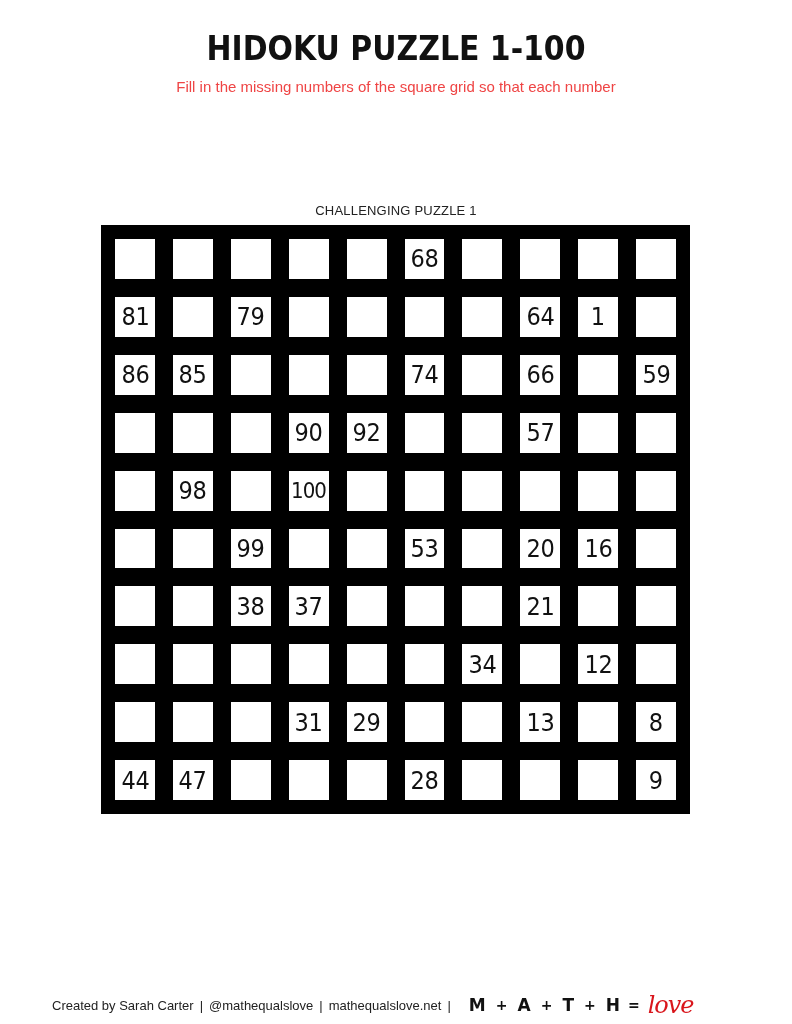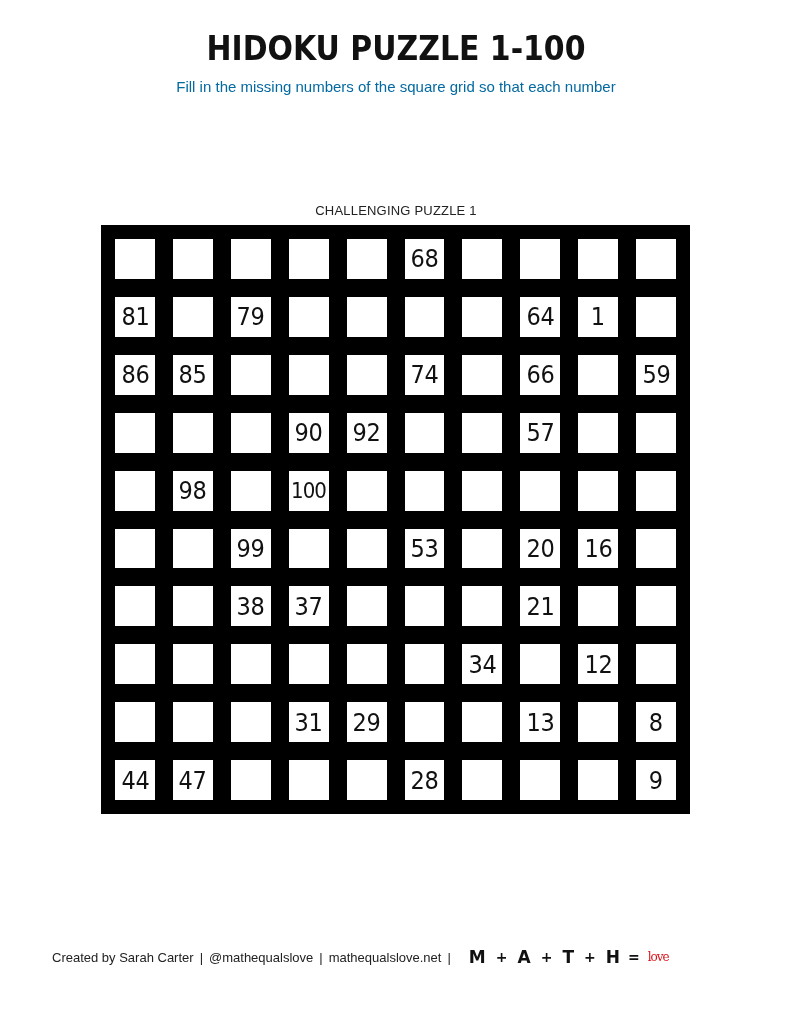--- a/index.html
+++ b/index.html
@@ -2,39 +2,39 @@
 <html><head>
 <meta charset="utf-8">
 <style>
   html, body { margin: 0; padding: 0; background: #ffffff; }
   body { width: 792px; height: 1024px; position: relative; overflow: hidden;
          font-family: "Liberation Sans", "DejaVu Sans", sans-serif; color: #111; }
   .title { position: absolute; top: 28px; left: 0; width: 792px; text-align: center;
            font-family: "DejaVu Sans", sans-serif; font-weight: bold; font-size: 34px;
            letter-spacing: 0px; color: #111; transform: scaleX(0.88); transform-origin: center; }
   .subtitle { position: absolute; top: 77px; left: 0; width: 792px; text-align: center;
-              font-size: 15px; line-height: 20px; color: #0369a1; }
+              font-size: 15px; line-height: 20px; color: #ef4444; }
   .puzzle-label { position: absolute; top: 203px; left: 0; width: 792px; text-align: center;
                   font-size: 13px; color: #222; letter-spacing: 0.2px; }
   .grid { position: absolute; left: 101px; top: 225px; width: 589px; height: 589px;
           display: grid; grid-template-columns: repeat(10, 1fr); grid-template-rows: repeat(10, 1fr);
           border: 2px solid #000; box-sizing: border-box; background: #000; gap: 18px; padding: 12px; }
   .cell { background: #fff; display: flex; align-items: center; justify-content: center;
           font-family: "DejaVu Sans", sans-serif; font-size: 25px; font-weight: normal; color: #111;
           transform-origin: center; }
   .cell span { display: inline-block; transform: scaleX(0.9); letter-spacing: -0.5px; }
   .cell.small span { font-size: 22px; letter-spacing: -1px; }
-  .footer { position: absolute; top: 945px; left: 52px; height: 24px; display: flex; align-items: center;
+  .footer { position: absolute; top: 993px; left: 52px; height: 24px; display: flex; align-items: center;
             font-size: 13px; color: #222; white-space: nowrap; }
   .footer .sep { margin: 0 6px; }
   .brand { display: inline-flex; align-items: center; margin-left: 12px; font-family: "DejaVu Sans", sans-serif;
            font-weight: bold; font-size: 17px; color: #111; letter-spacing: 1px; }
   .brand .plus { margin: 0 9px; font-size: 14px; }
   .brand .eq { margin: 0 7px; font-size: 14px; }
-  .love { font-family: "DejaVu Serif", serif; color: #d9161c; font-size: 12px;
+  .love { font-family: "DejaVu Serif", serif; font-style: italic; color: #d9161c; font-size: 24px;
           font-weight: normal; letter-spacing: -1px; }
 </style>
 </head>
 <body>
 
 <div class="title">HIDOKU PUZZLE 1-100</div>
 <div class="subtitle">
   <div>Fill in the missing numbers of the square grid so that each number</div>
 </div>
 

